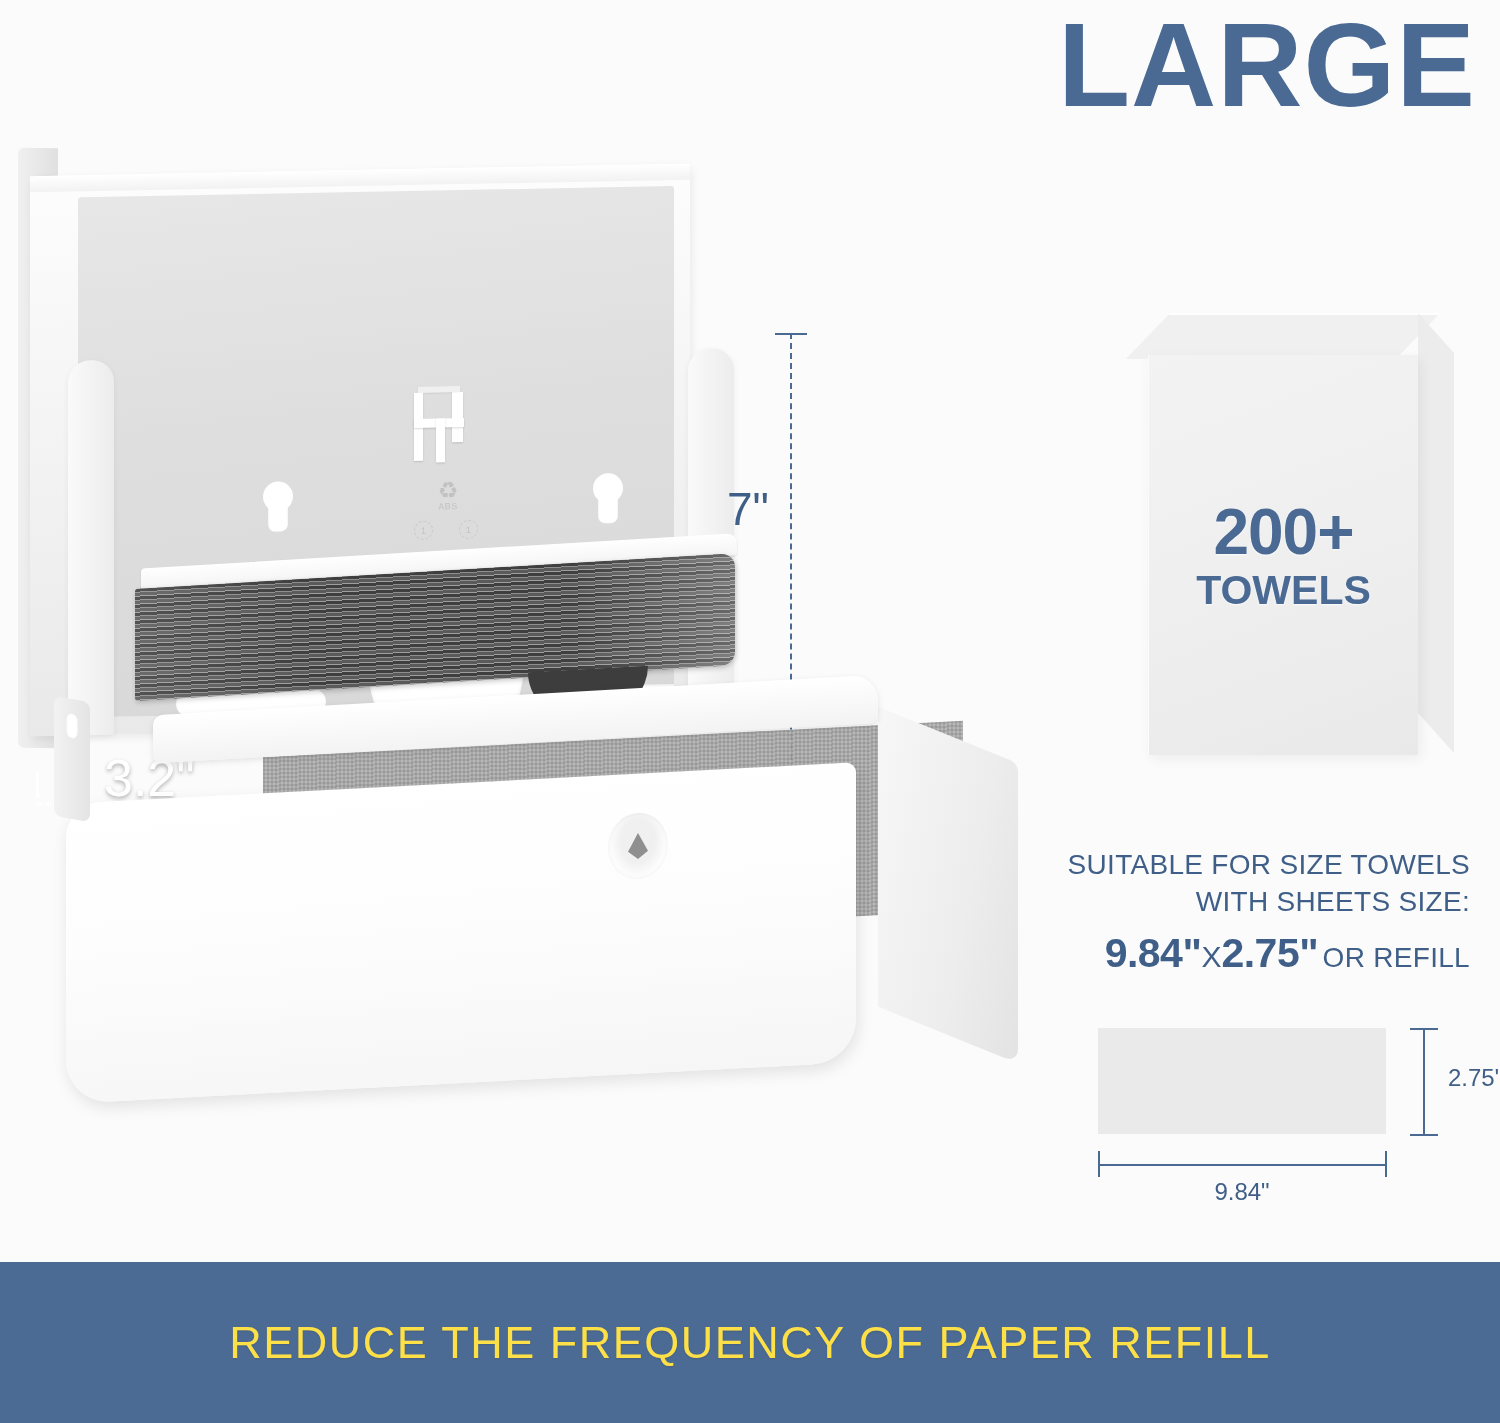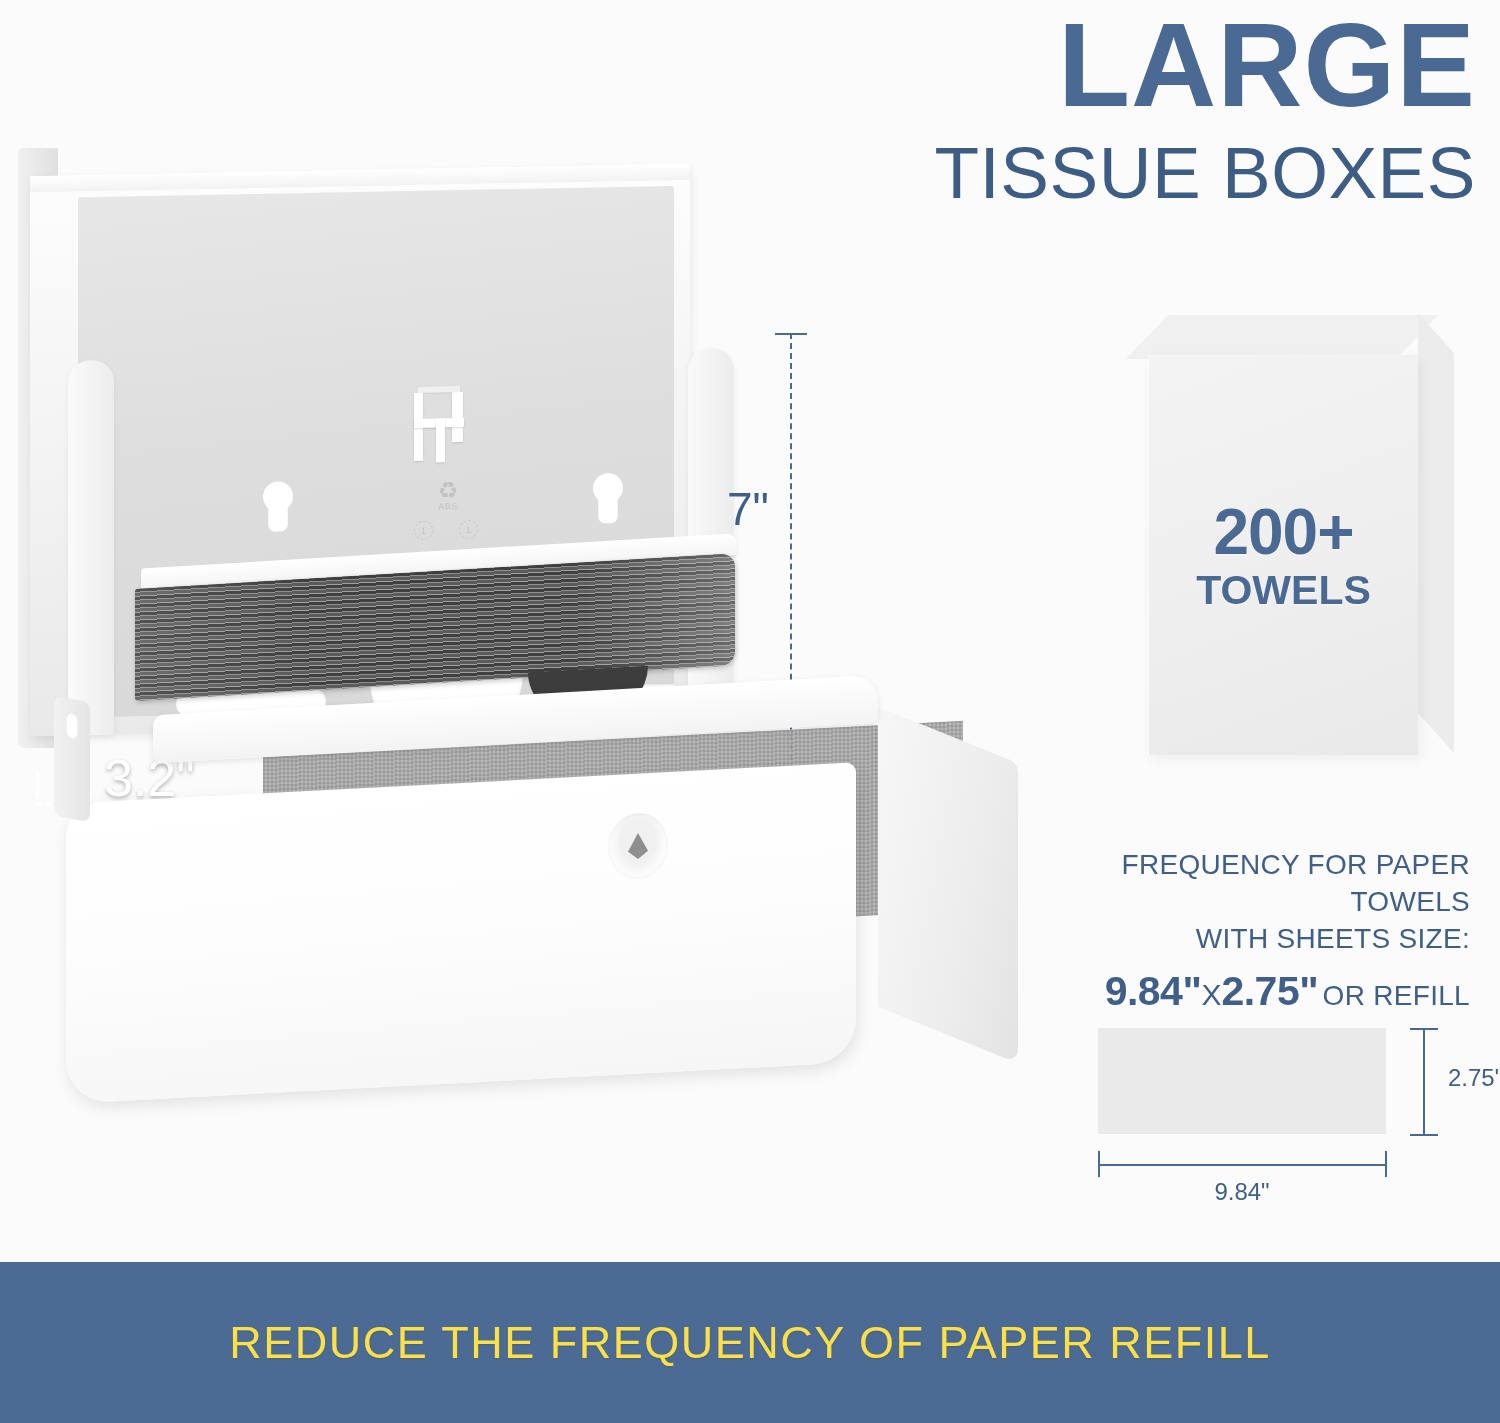--- a/index.html
+++ b/index.html
@@ -453,21 +453,20 @@
     text-shadow: 0 1px 2px rgba(0,0,0,.12);
   }
 </style>
 </head>
 <body>
 
 <div id="page">
 
   <div class="headline-block">
     <span class="headline-main">LARGE</span>
-    <span class="headline-sub">TISSUE BOXES</span>
   </div>
 
   <div class="product-stage">
 
     <div class="backplate-left-edge"></div>
 
     <div class="backplate-outer">
       <div class="bp-toplip"></div>
       <div class="backplate-inner">
 
@@ -542,21 +541,21 @@
   <div class="sheets-box">
     <div class="sb-top"></div>
     <div class="sb-side"></div>
     <div class="sb-front">
       <div class="sb-count">200+</div>
       <div class="sb-word">TOWELS</div>
     </div>
   </div>
 
   <div class="suitable-block">
-    <span class="suit-line">FREQUENCY FOR PAPER TOWELS</span>
+    <span class="suit-line">SUITABLE FOR SIZE TOWELS</span>
     <span class="suit-line">WITH SHEETS SIZE:</span>
     <span class="suit-dims"><span class="big">9.84"</span><span class="x">X</span><span class="big">2.75"</span> <span class="smaller">OR REFILL</span></span>
   </div>
 
   <div class="towel-diagram">
     <div class="towel-rect"></div>
     <div class="td-vcap-t"></div>
     <div class="td-vline"></div>
     <div class="td-vcap-b"></div>
     <div class="td-vlabel">2.75"</div>

